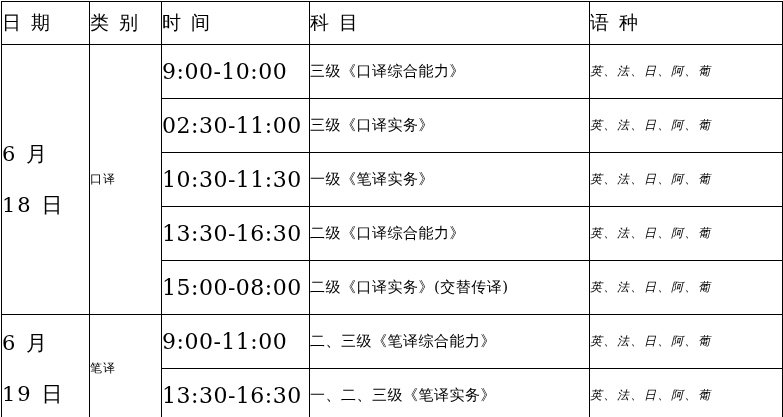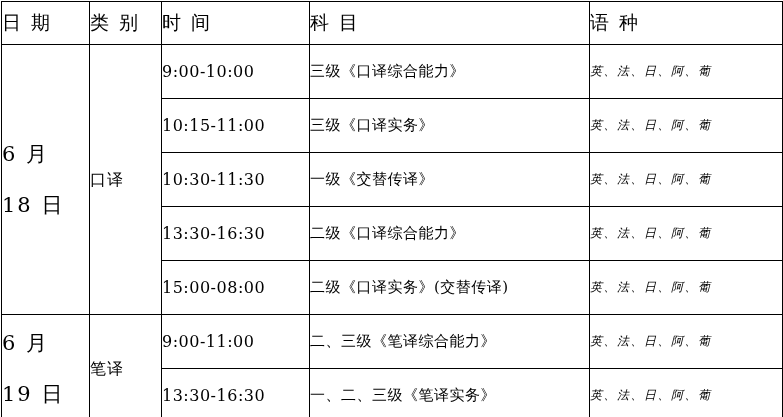--- a/index.html
+++ b/index.html
@@ -38,21 +38,21 @@
   thead td {
     height: 42px;
     font-size: 19px;
     letter-spacing: 2px;
   }
   tbody td {
     height: 53px;
     font-size: 18px;
   }
   .cell-time {
-    font-size: 16px;
+    font-size: 22px;
     letter-spacing: 0.5px;
   }
   .cell-subject {
     font-size: 15px;
     letter-spacing: 0.5px;
   }
   .cell-lang {
     font-size: 12px;
     letter-spacing: 1.5px;
     font-style: italic;
@@ -61,21 +61,21 @@
     font-size: 21px;
     letter-spacing: 2px;
   }
   .cell-date .date-line {
     display: block;
   }
   .cell-date .date-line + .date-line {
     margin-top: 22px;
   }
   .cell-cat {
-    font-size: 16px;
+    font-size: 12px;
     letter-spacing: 1px;
   }
 </style>
 </head>
 <body>
 
 <table id="exam-schedule-table">
   <colgroup>
     <col class="col-date">
     <col class="col-cat">
@@ -98,27 +98,27 @@
       <td class="cell-date" rowspan="5">
         <span class="date-line">6 月</span>
         <span class="date-line">18 日</span>
       </td>
       <td class="cell-cat" rowspan="5">口译</td>
       <td class="cell-time">9:00-10:00</td>
       <td class="cell-subject">三级《口译综合能力》</td>
       <td class="cell-lang">英、法、日、阿、葡</td>
     </tr>
     <tr>
-      <td class="cell-time">10:15-11:00</td>
+      <td class="cell-time">02:30-11:00</td>
       <td class="cell-subject">三级《口译实务》</td>
       <td class="cell-lang">英、法、日、阿、葡</td>
     </tr>
     <tr>
       <td class="cell-time">10:30-11:30</td>
-      <td class="cell-subject">一级《交替传译》</td>
+      <td class="cell-subject">一级《笔译实务》</td>
       <td class="cell-lang">英、法、日、阿、葡</td>
     </tr>
     <tr>
       <td class="cell-time">13:30-16:30</td>
       <td class="cell-subject">二级《口译综合能力》</td>
       <td class="cell-lang">英、法、日、阿、葡</td>
     </tr>
     <tr>
       <td class="cell-time">15:00-08:00</td>
       <td class="cell-subject">二级《口译实务》(交替传译)</td>

